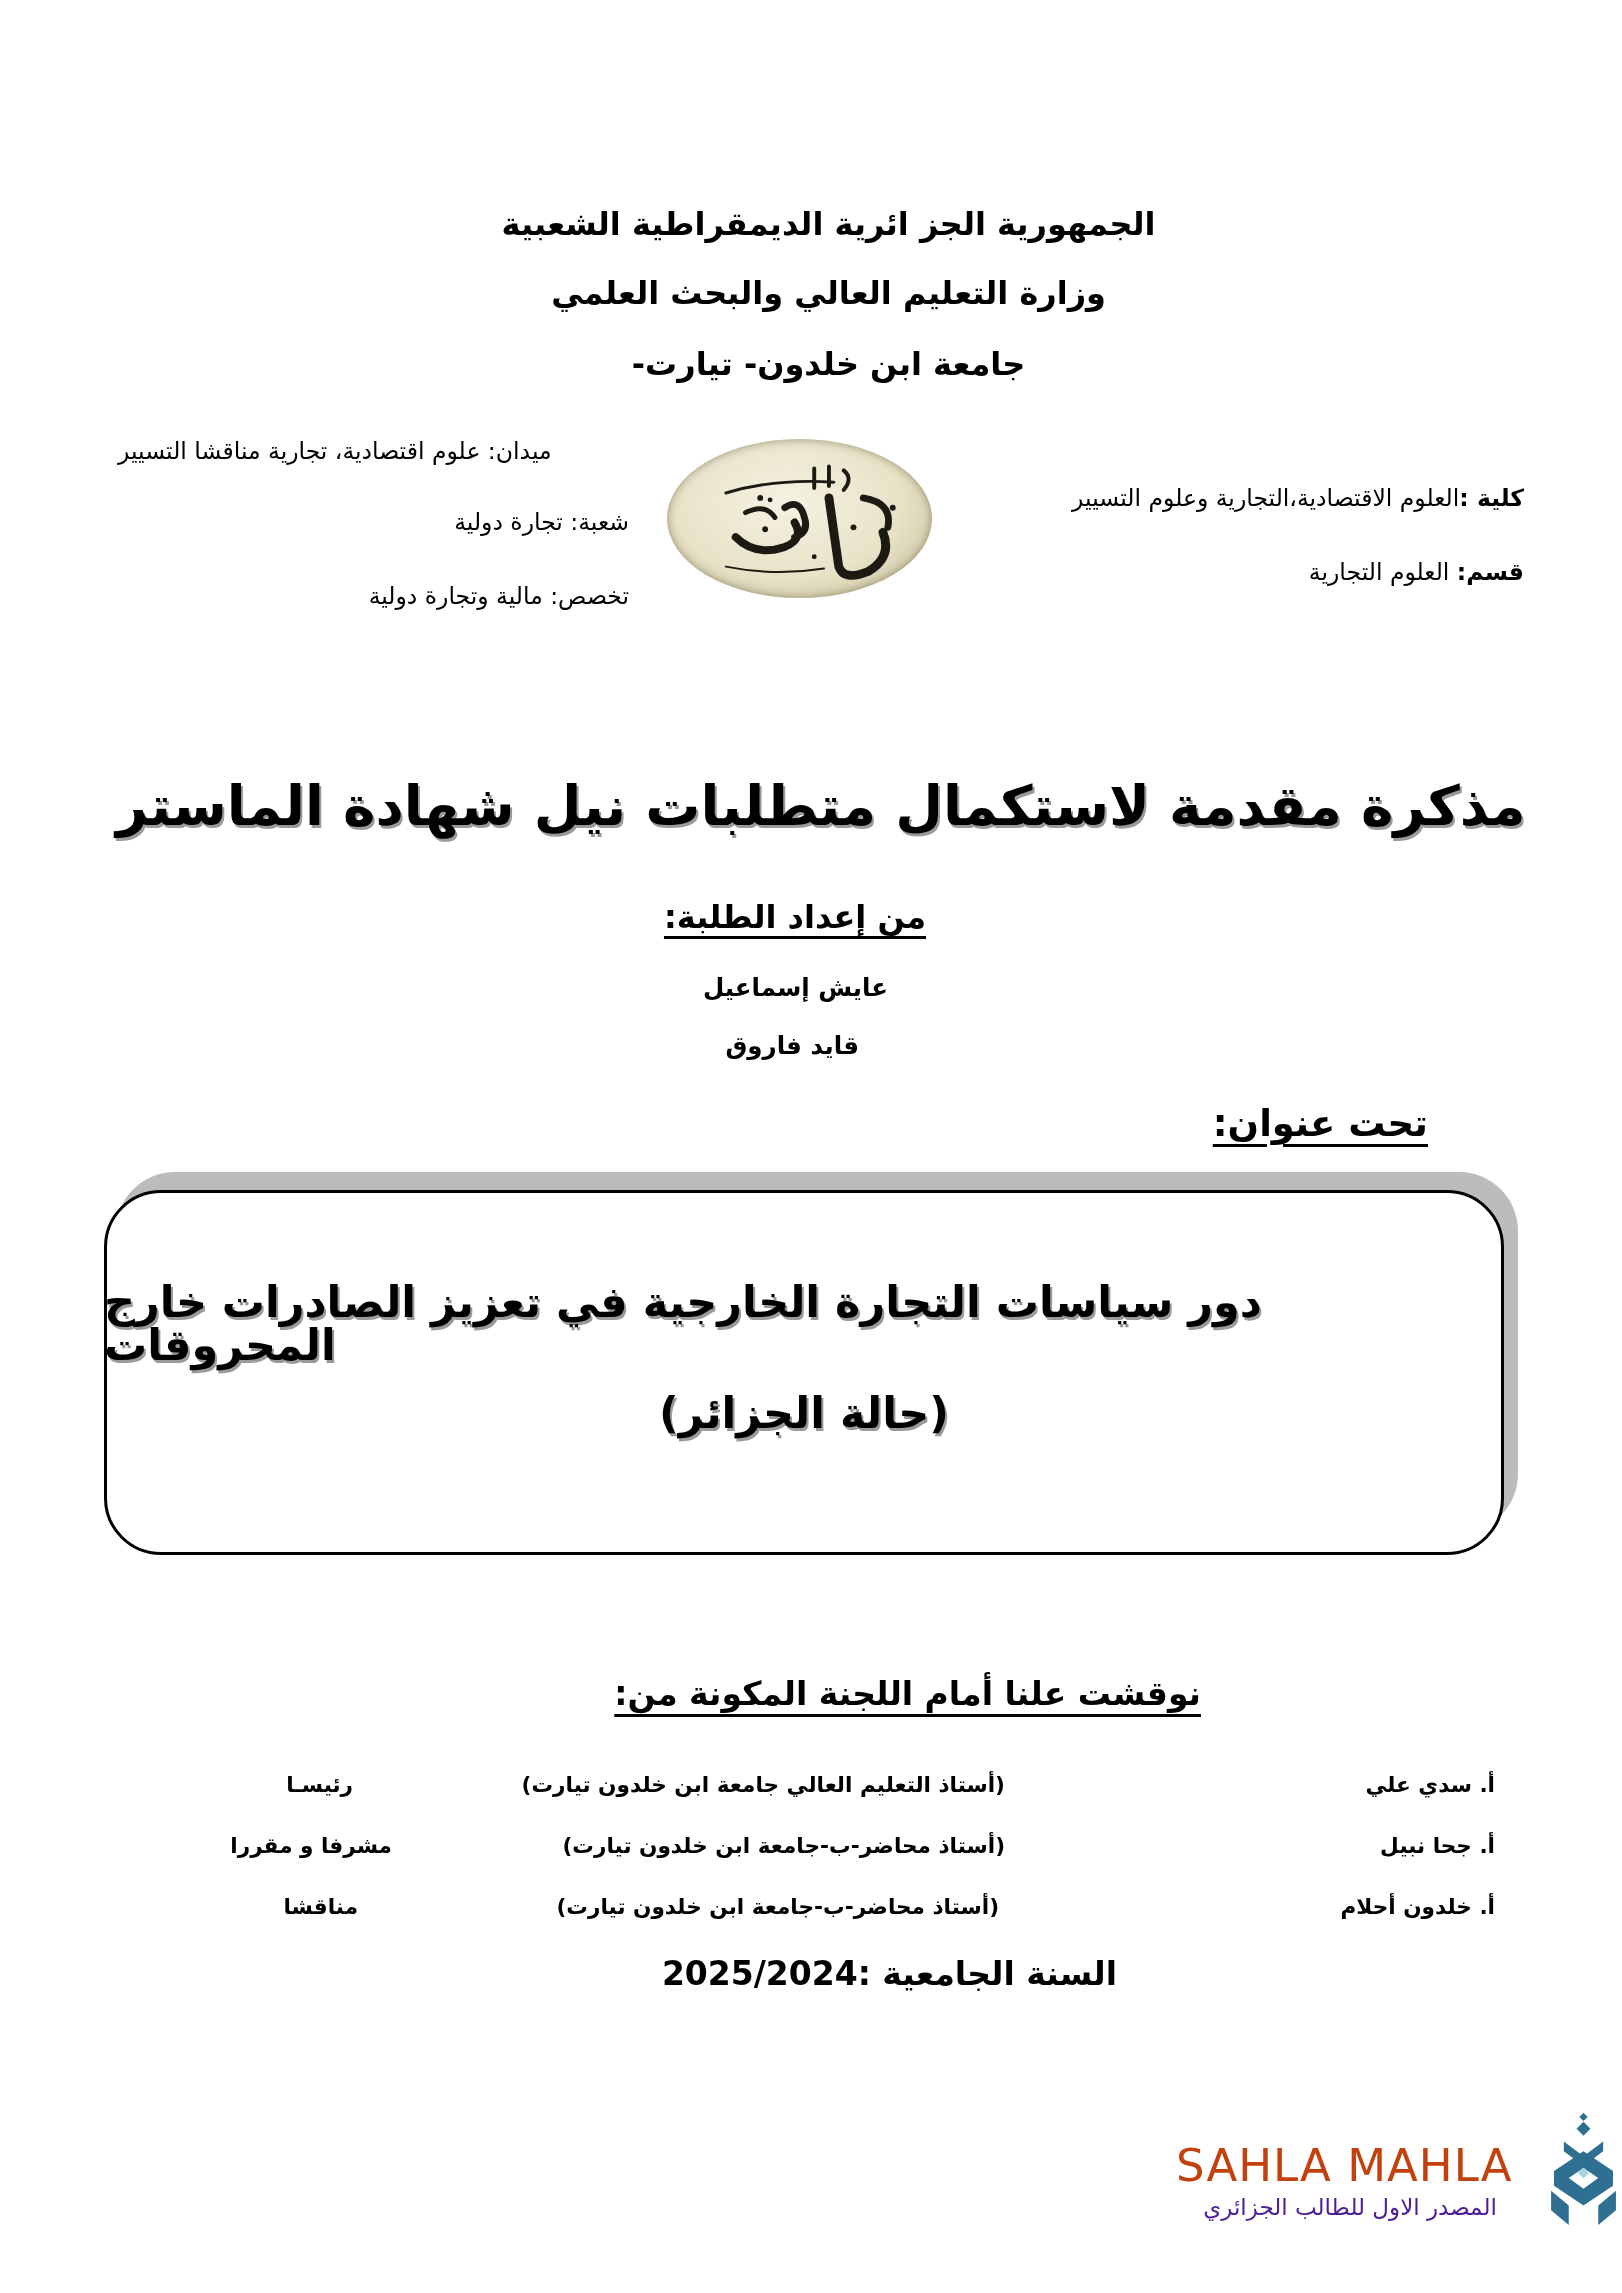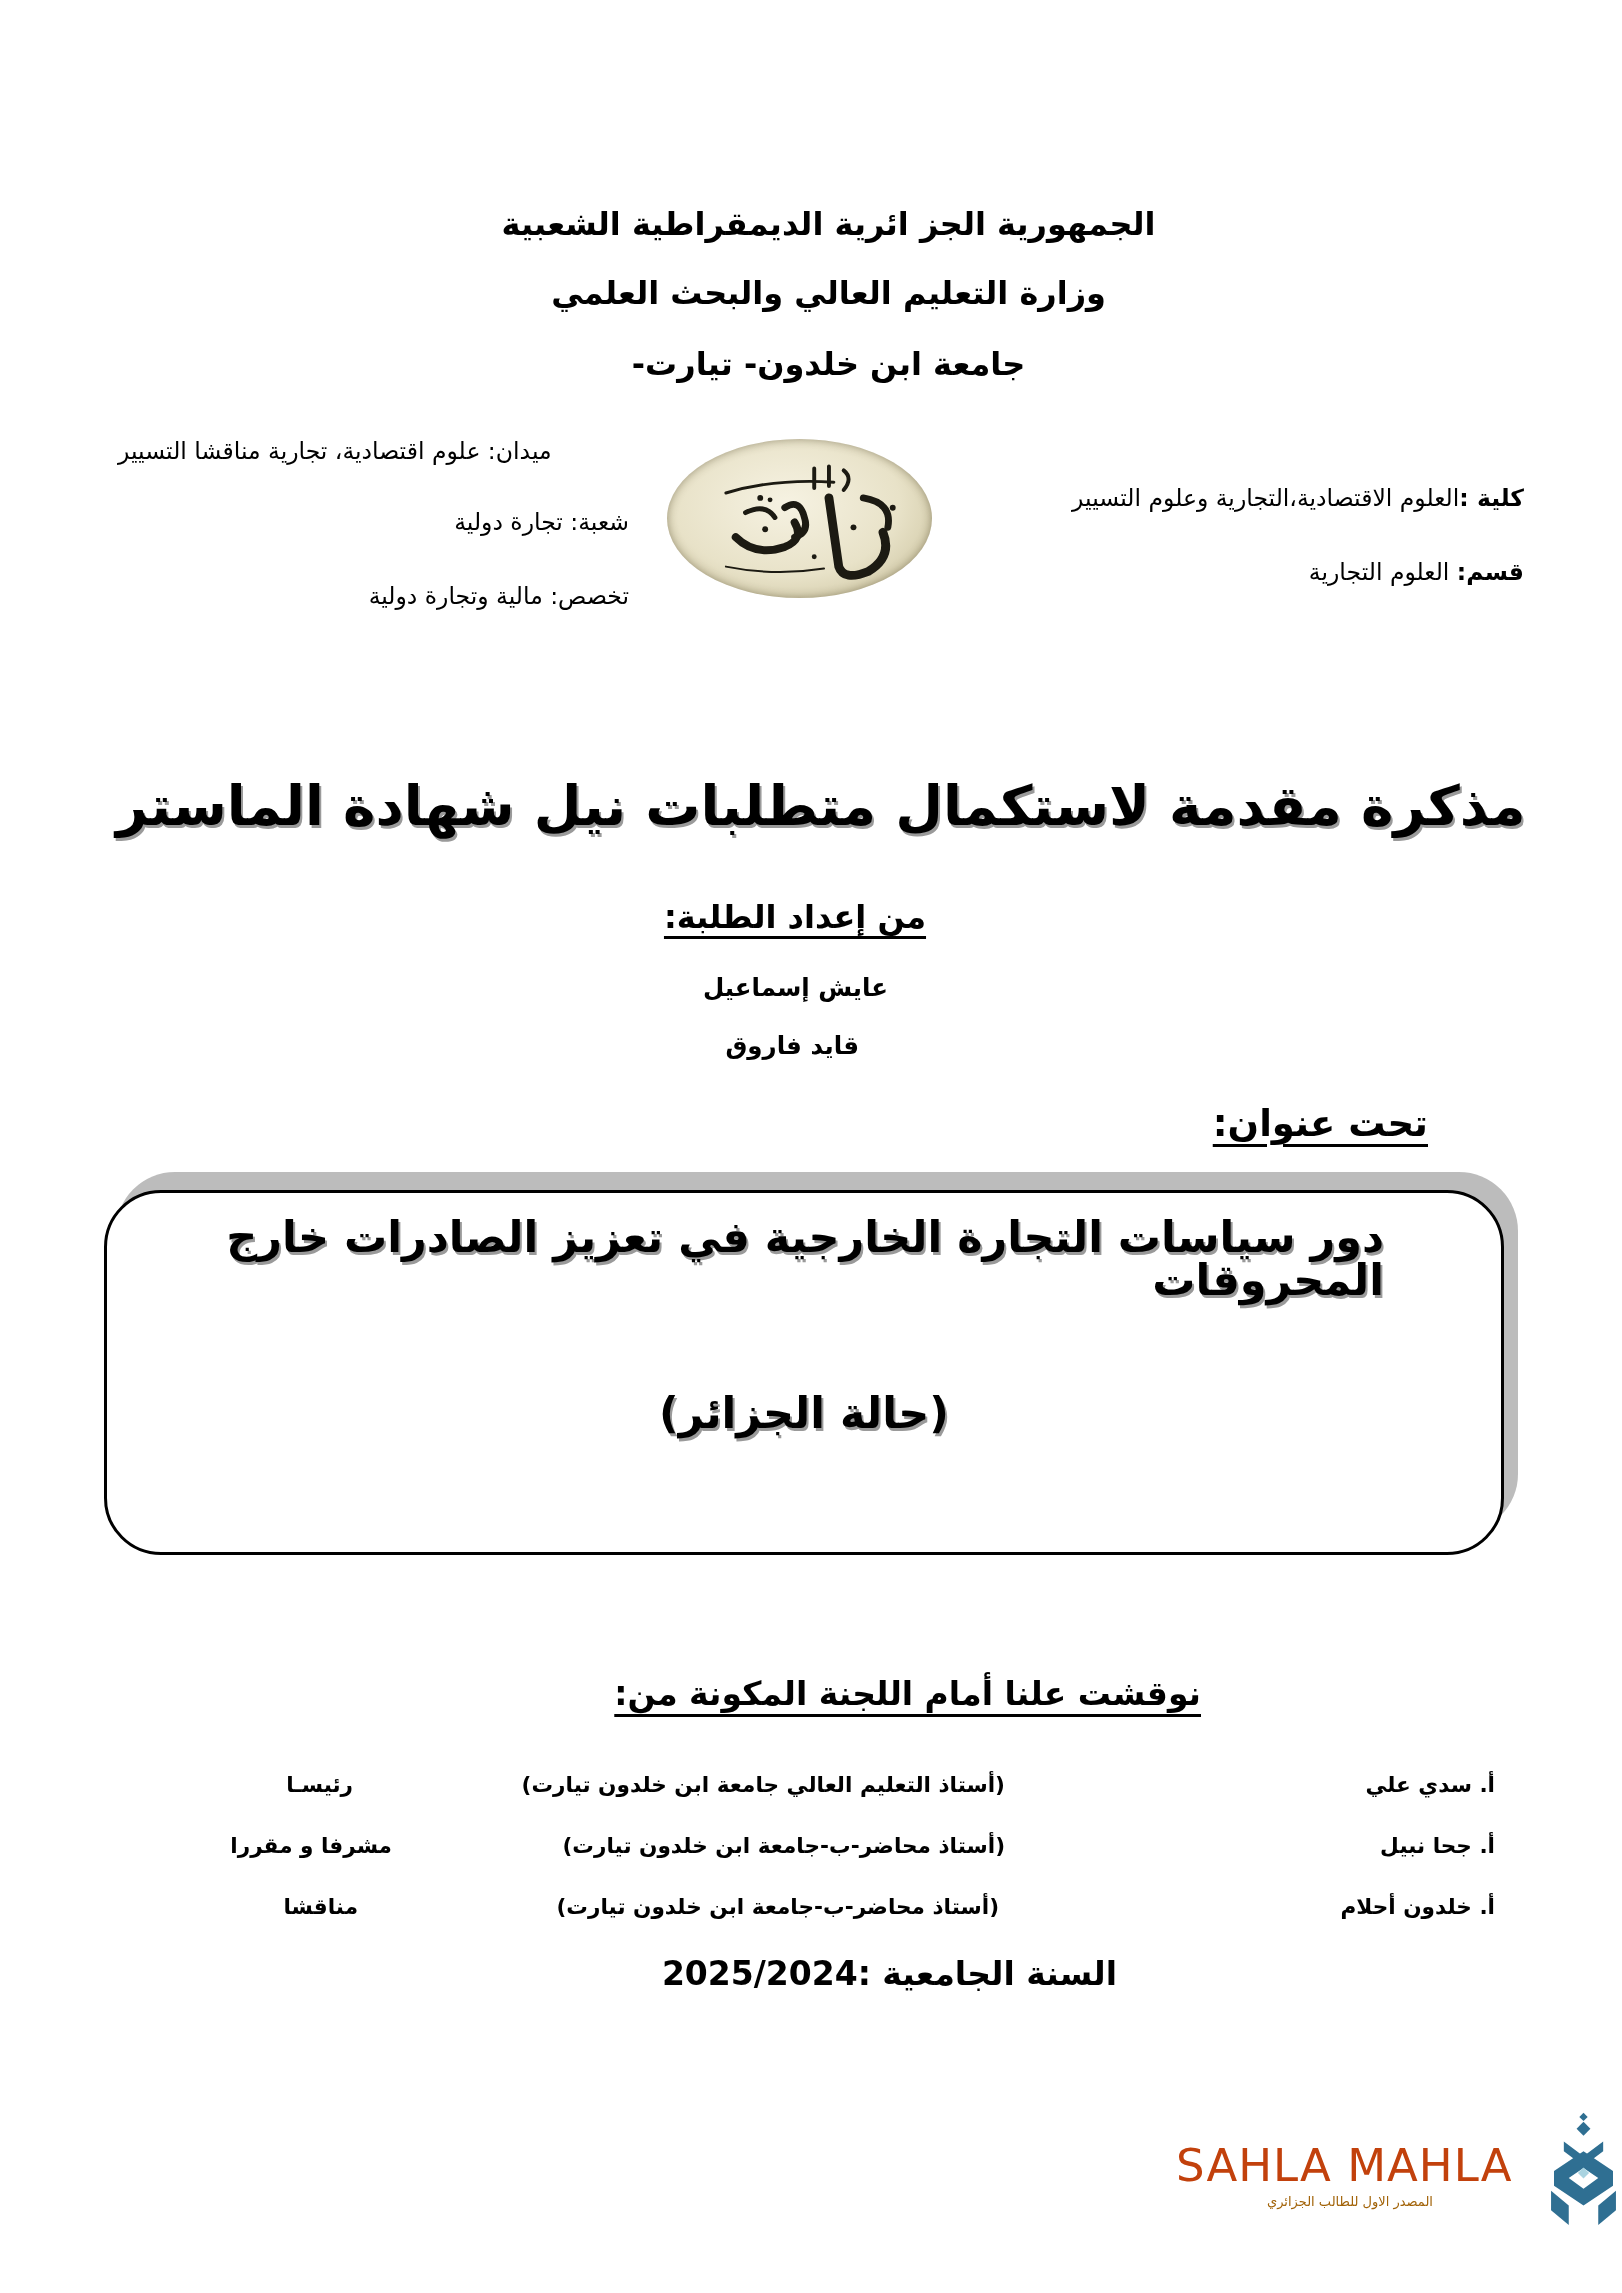--- a/index.html
+++ b/index.html
@@ -43,22 +43,22 @@
   
   .committee-head { font-weight: bold; font-size: 33px; text-decoration: underline;
                     text-underline-offset: 8.8px; text-decoration-thickness: 2.9px; }
   .c-row { font-weight: bold; font-size: 21.6px; white-space: nowrap; line-height: 1; }
 
   .year { font-weight: bold; font-size: 33px; }
 
   
   .wm-text { left: 1176px; top: 2139px; font-family: "DejaVu Sans", sans-serif; font-size: 45px;
              color: #c2410c; letter-spacing: 1px; font-weight: normal; }
-  .wm-sub { left: 1181px; top: 2194px; width: 338px; text-align: center; font-size: 13px;
-            color: #a16207; }
+  .wm-sub { left: 1181px; top: 2194px; width: 338px; text-align: center; font-size: 23px;
+            color: #4c1d95; }
 </style>
 </head>
 <body>
 
 <div class="abs center-line rtl hdr" style="top:208px; padding-left:17.6px;">الجمهورية الجز ائرية الديمقراطية الشعبية</div>
 <div class="abs center-line rtl hdr" style="top:277px; padding-left:17.6px;">وزارة التعليم العالي والبحث العلمي</div>
 <div class="abs center-line rtl hdr" style="top:348px; padding-left:17.6px;">جامعة ابن خلدون- تيارت-</div>
 
 <div class="abs rtl info" style="right:98px; top:487px;">
   <b>كلية :</b><span>العلوم الاقتصادية،التجارية وعلوم التسيير</span>
@@ -97,21 +97,21 @@
 <div class="abs center-line rtl main-title" style="top:779px; padding-left:9.8px;">مذكرة مقدمة لاستكمال متطلبات نيل شهادة الماستر</div>
 
 <div class="abs rtl sub-head" style="left:637px; width:316px; text-align:center; top:898px;">من إعداد الطلبة:</div>
 <div class="abs rtl student" style="left:637px; width:251px; text-align:right; top:973px;">عايش إسماعيل</div>
 <div class="abs rtl student" style="left:637px; width:222px; text-align:right; top:1031px;">قايد فاروق</div>
 
 <div class="abs rtl sub-head" style="right:194px; top:1102px; font-size:37px;">تحت عنوان:</div>
 
 <div class="abs box-shadow"></div>
 <div class="abs box"></div>
-<div class="abs rtl box-title" style="left:104px; width:1280px; text-align:right; top:1216px;">دور سياسات التجارة الخارجية في تعزيز الصادرات خارج المحروقات</div>
+<div class="abs rtl box-title" style="left:104px; width:1280px; text-align:left; top:1281px;">دور سياسات التجارة الخارجية في تعزيز الصادرات خارج المحروقات</div>
 <div class="abs rtl box-title" style="left:104px; width:1400px; text-align:center; top:1392px;">(حالة الجزائر)</div>
 
 <div class="abs rtl committee-head" style="left:564px; width:637px; text-align:right; top:1674px;">نوقشت علنا أمام اللجنة المكونة من:</div>
 
 <div class="abs rtl c-row" style="right:127px; top:1774px;">أ. سدي علي</div>
 <div class="abs rtl c-row" style="right:617px; top:1774px;">(أستاذ التعليم العالي جامعة ابن خلدون  تيارت)</div>
 <div class="abs rtl c-row" style="right:1269px; top:1774px;">رئيسـا</div>
 
 <div class="abs rtl c-row" style="right:127px; top:1835px;">أ. جحا نبيل</div>
 <div class="abs rtl c-row" style="right:617px; top:1835px;">(أستاذ محاضر-ب-جامعة ابن خلدون  تيارت)</div>

